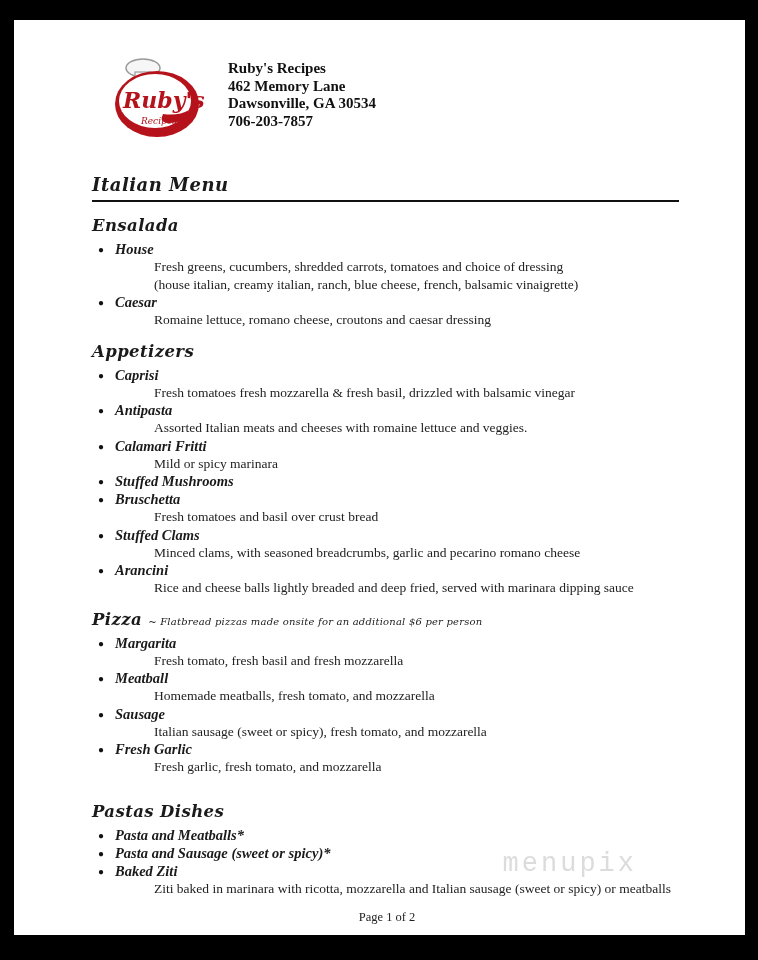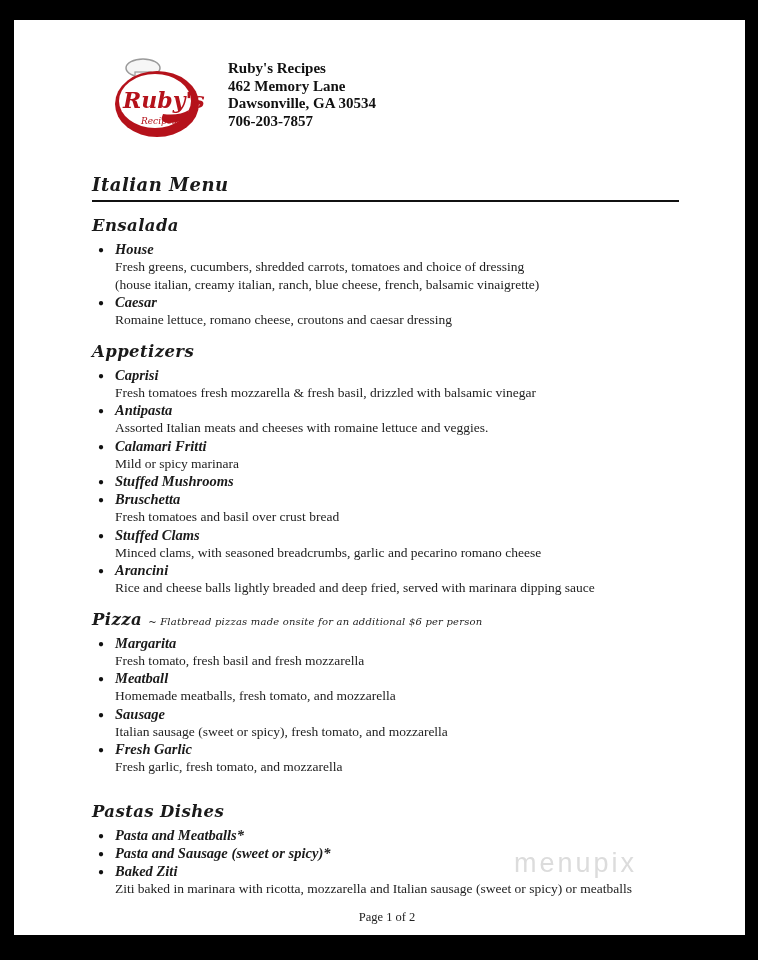--- a/index.html
+++ b/index.html
@@ -66,32 +66,33 @@
   .item-body { flex: 1; }
   .item-name {
     font-family: "Liberation Serif", serif;
     font-weight: bold; font-style: italic;
     font-size: 14.5px; line-height: 17px;
   }
   .item-desc {
     font-family: "Liberation Serif", serif;
     font-size: 13.5px; line-height: 17.5px;
     color: #222;
+    margin-left: 39px;
   }
 
   
   .page-footer {
     position: absolute; bottom: 10px; left: 15px; right: 0;
     text-align: center;
     font-size: 12.5px; font-family: "Liberation Serif", serif;
     color: #222;
   }
   .watermark {
     position: absolute; right: 108px; bottom: 56px;
-    font-family: Liberation Sans, sans-serif;
+    font-family: Liberation Mono, monospace;
     font-size: 27px; letter-spacing: 3px;
     color: #dcdcdc; font-weight: normal;
   }
 </style>
 </head>
 <body>
 
 <div class="frame">
   <div class="page">
     <div class="content">

